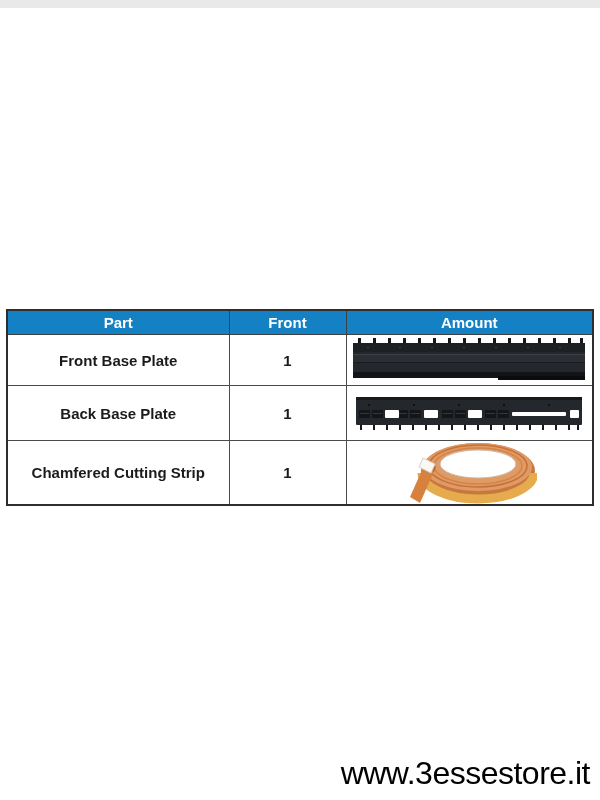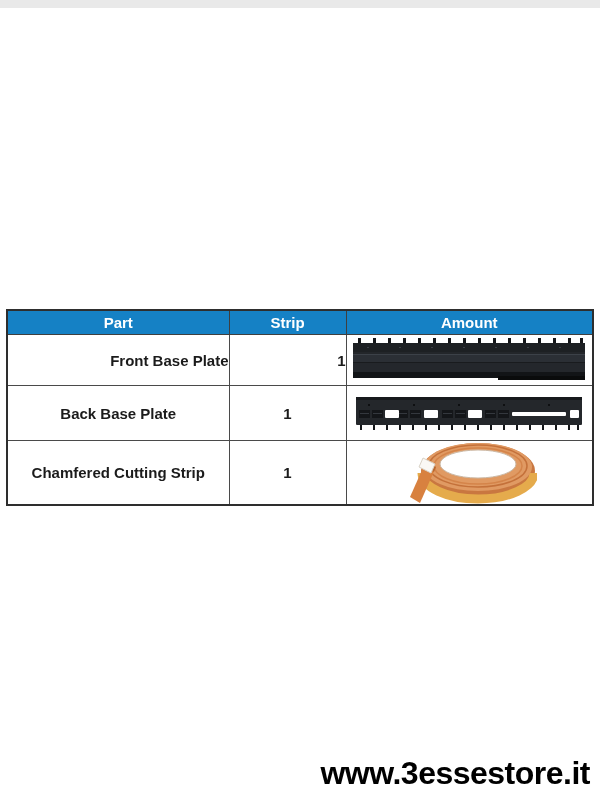--- a/index.html
+++ b/index.html
@@ -21,48 +21,48 @@
     font-size:15px; font-weight:bold; text-align:center;
     height:23px; padding:0;
     border:1px solid #3f3f3f;
   }
   table.parts td{
     border:1px solid #4a4a4a;
     text-align:center; vertical-align:middle;
     font-size:15px; font-weight:bold; color:#1b1b1b;
     padding:0; overflow:visible;
   }
-  tr.row-1 td{height:50px;text-align:right;}
+  tr.row-1 td{height:50px;}
   tr.row-2 td{height:54px;}
   tr.row-3 td{height:63px;text-align:center;}
   .pic-wrap{display:flex; align-items:center; justify-content:center; width:100%; }
   .pic-wrap svg{display:block;}
   .coil-wrap{height:63px; position:relative;}
   .coil-wrap svg{position:absolute; left:55px; top:0;}
   .watermark{
     position:absolute; right:10px; top:748px;
-    font-size:32px; font-weight:bold; color:#000000;
+    font-size:32px; font-weight:normal; color:#000000;
     letter-spacing:-0.5px; line-height:1.1; white-space:nowrap;
   }
 </style>
 </head>
 <body>
 
 <div class="sheet">
 
   <table class="parts">
     <colgroup>
         <col class="c-part">
         <col class="c-amount">
         <col class="c-picture">
       </colgroup>
     <thead>
       <tr>
         <th>Part</th>
-        <th>Strip</th>
+        <th>Front</th>
         <th>Amount</th>
       </tr>
     </thead>
     <tbody>
       <tr class="row-1">
         <td>Front Base Plate</td>
         <td>1</td>
         <td>
           <div class="pic-wrap">
 

